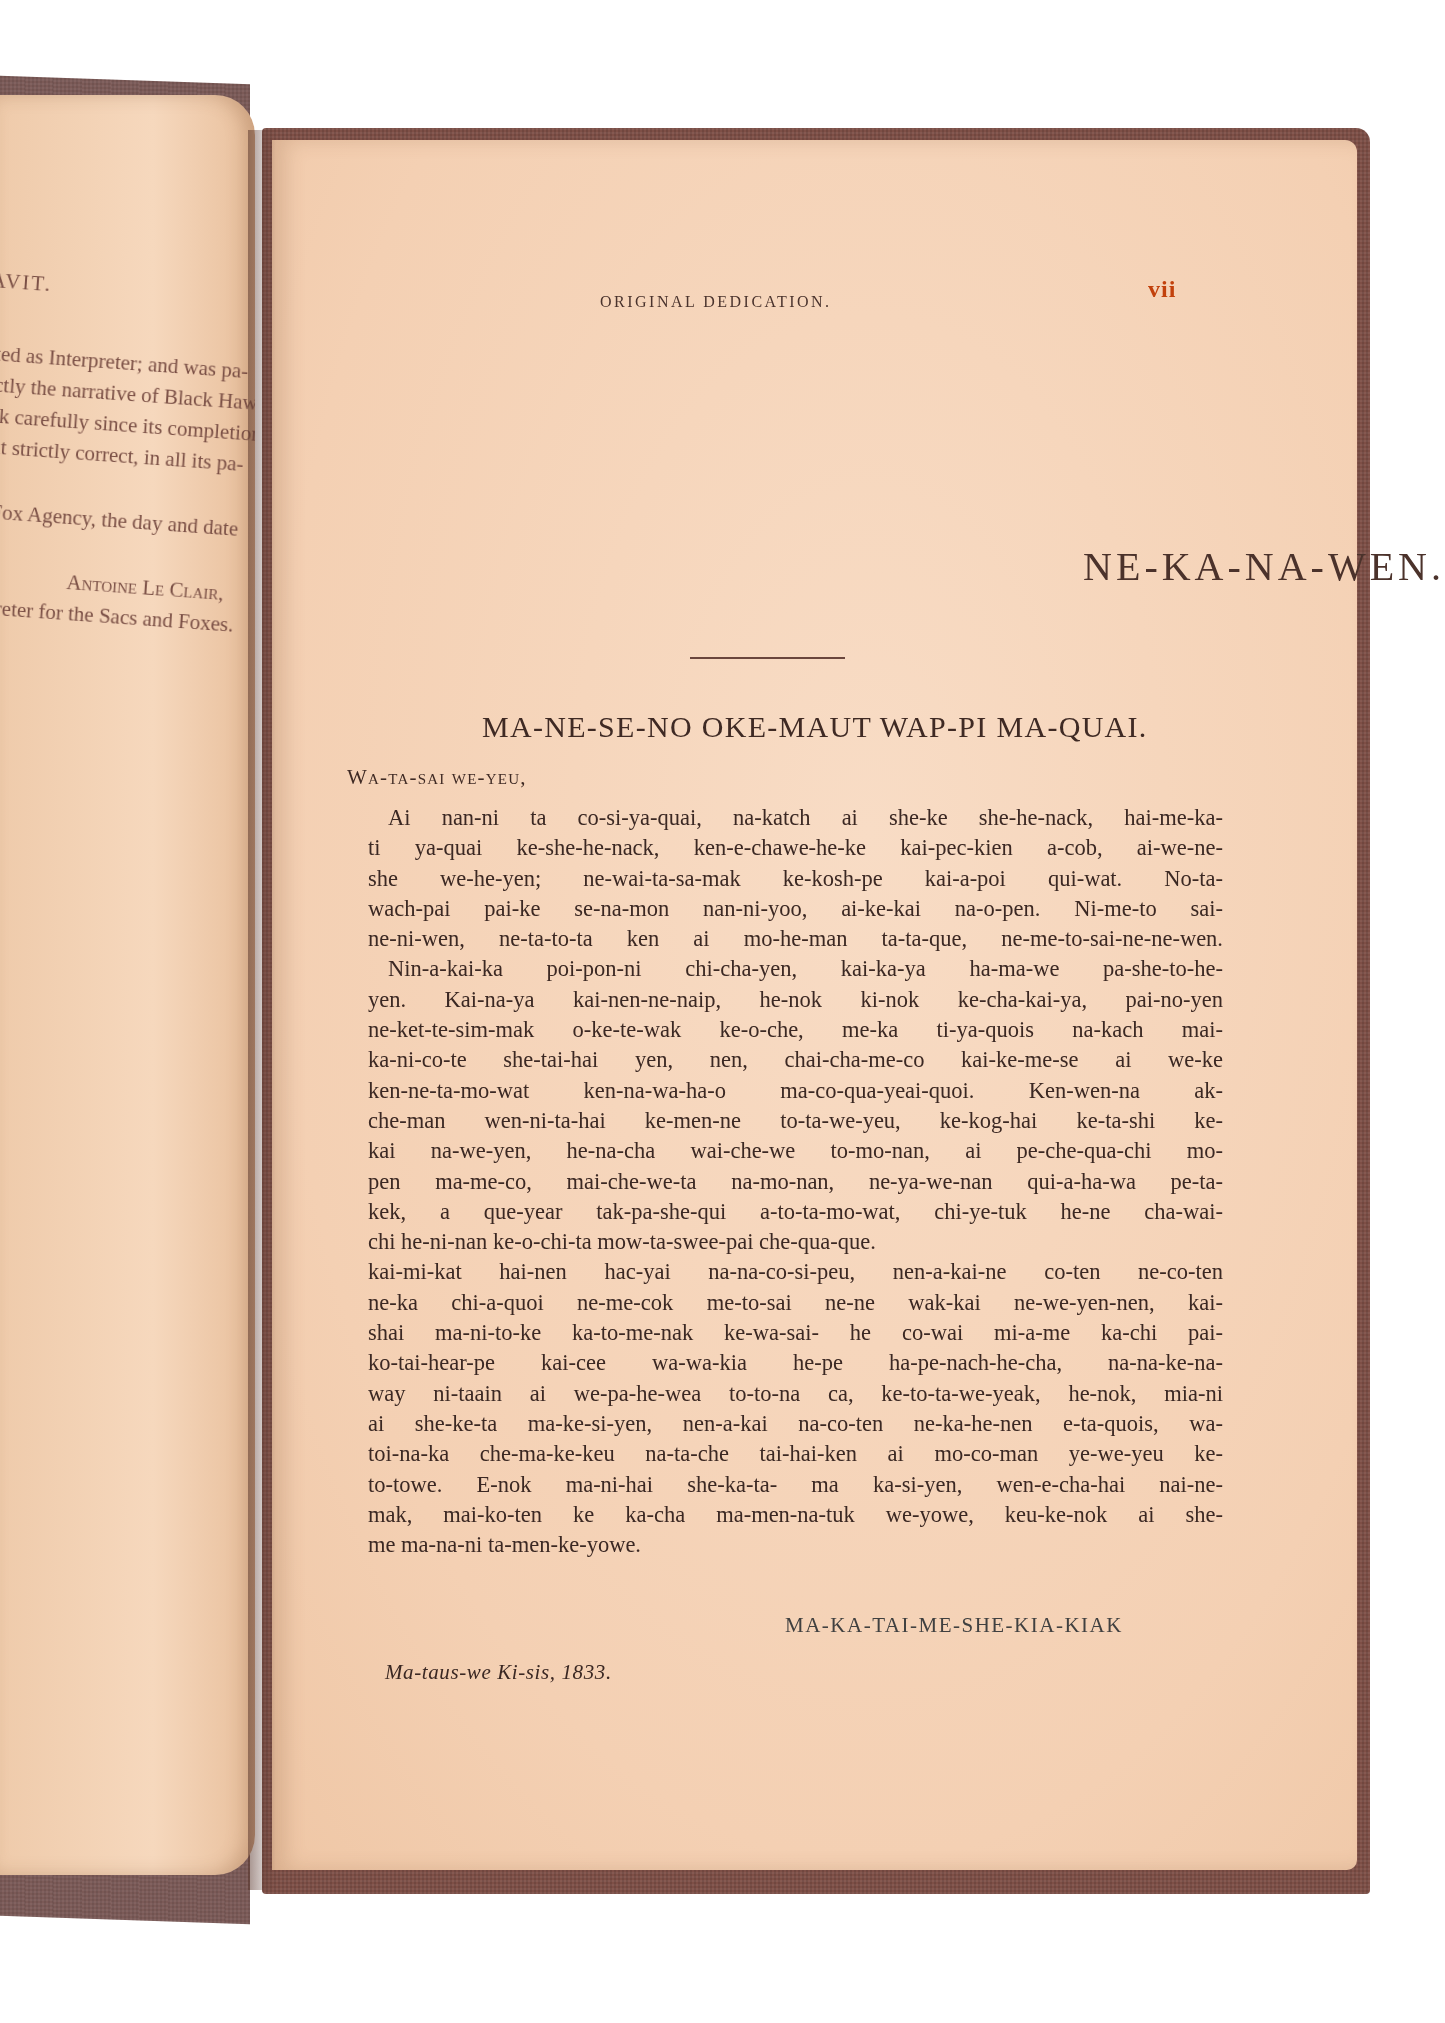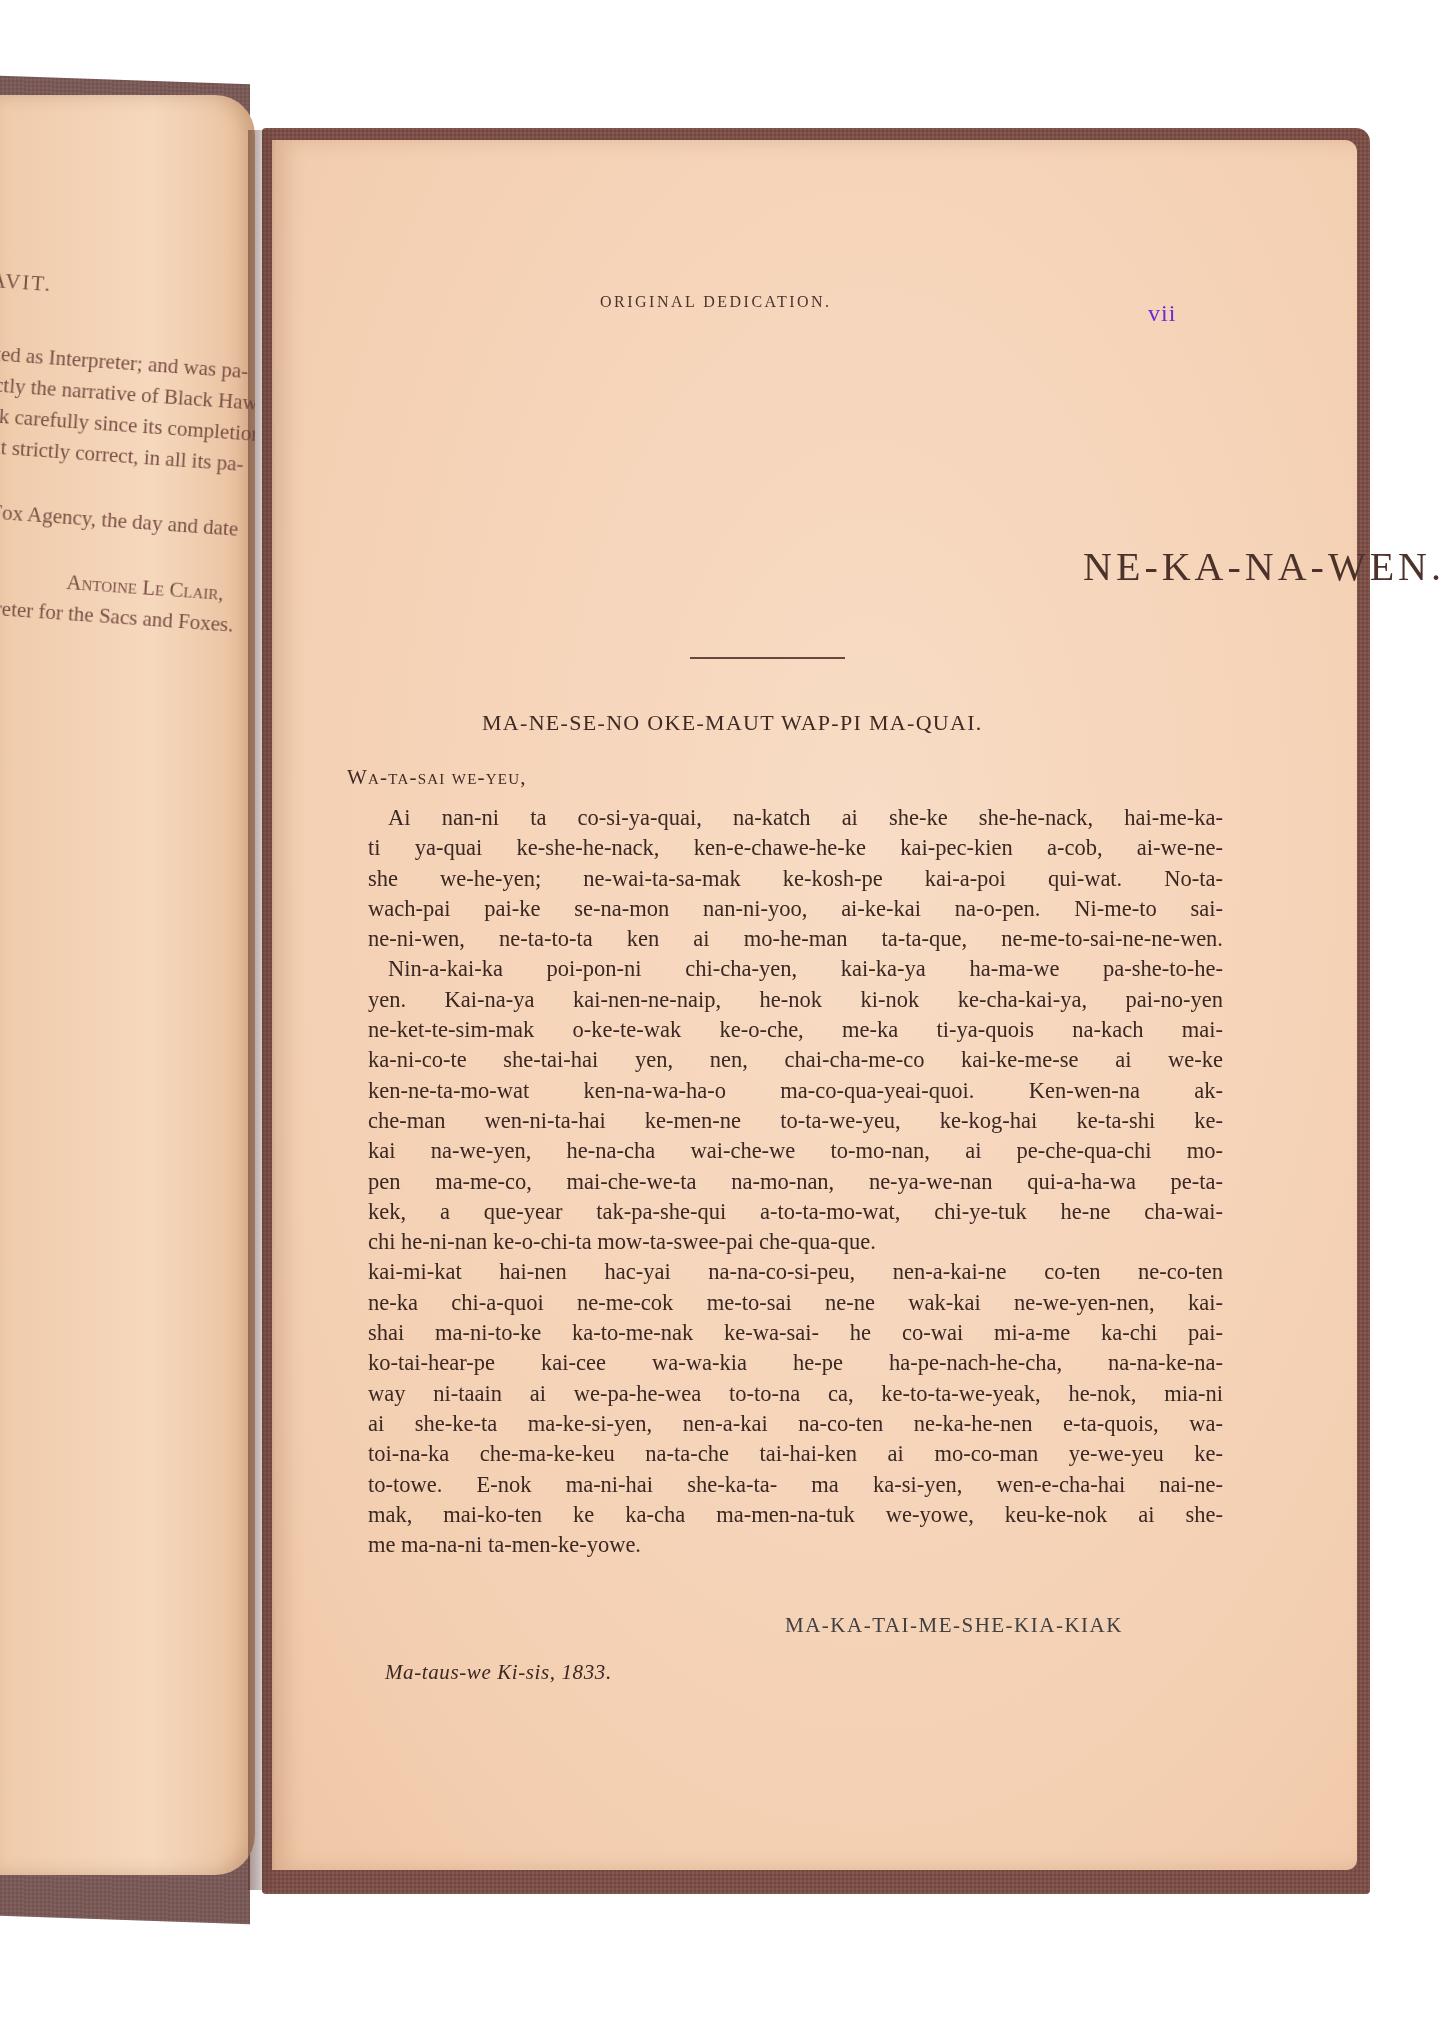--- a/index.html
+++ b/index.html
@@ -52,33 +52,33 @@
   }
   .gutter-shadow {
     position: absolute; left: 248px; top: 130px; width: 28px; height: 1760px;
     background: linear-gradient(90deg, rgba(90,55,45,0.55), rgba(90,55,45,0));
   }
   .running-head {
     position: absolute; top: 293px; left: 600px;
     font-size: 16px; letter-spacing: 2.5px; color: #4a332d;
   }
   .page-number {
-    position: absolute; top: 300px; left: 1148px;
-    font-size: 24px; color: #6d28d9; letter-spacing: 1px;
+    position: absolute; top: 276px; left: 1148px;
+    font-size: 24px; color: #c2410c; letter-spacing: 1px; font-weight: bold;
   }
   .main-title {
     position: absolute; top: 543px; left: 0; width: 1445px; text-align: right;
     font-size: 40px; letter-spacing: 4px; color: #4b322b; padding-left: 80px; box-sizing: border-box;
   }
   .title-rule {
     position: absolute; top: 657px; left: 690px; width: 155px; height: 2px; background: #6a463d;
   }
   .subtitle {
     position: absolute; top: 710px; left: 482px;
-    font-size: 22px; letter-spacing: 1.3px; color: #3f2a24;
+    font-size: 30px; letter-spacing: 1.3px; color: #3f2a24;
   }
   .salutation {
     position: absolute; top: 765px; left: 347px;
     font-size: 21px; letter-spacing: 1.2px; color: #3f2a24; font-variant: small-caps;
   }
   .body-text {
     position: absolute; top: 803px; left: 368px; width: 855px;
     font-size: 22.5px; line-height: 30.3px; color: #3b2823;
   }
   .body-text .line { white-space: nowrap; text-align: justify; text-align-last: justify; }

